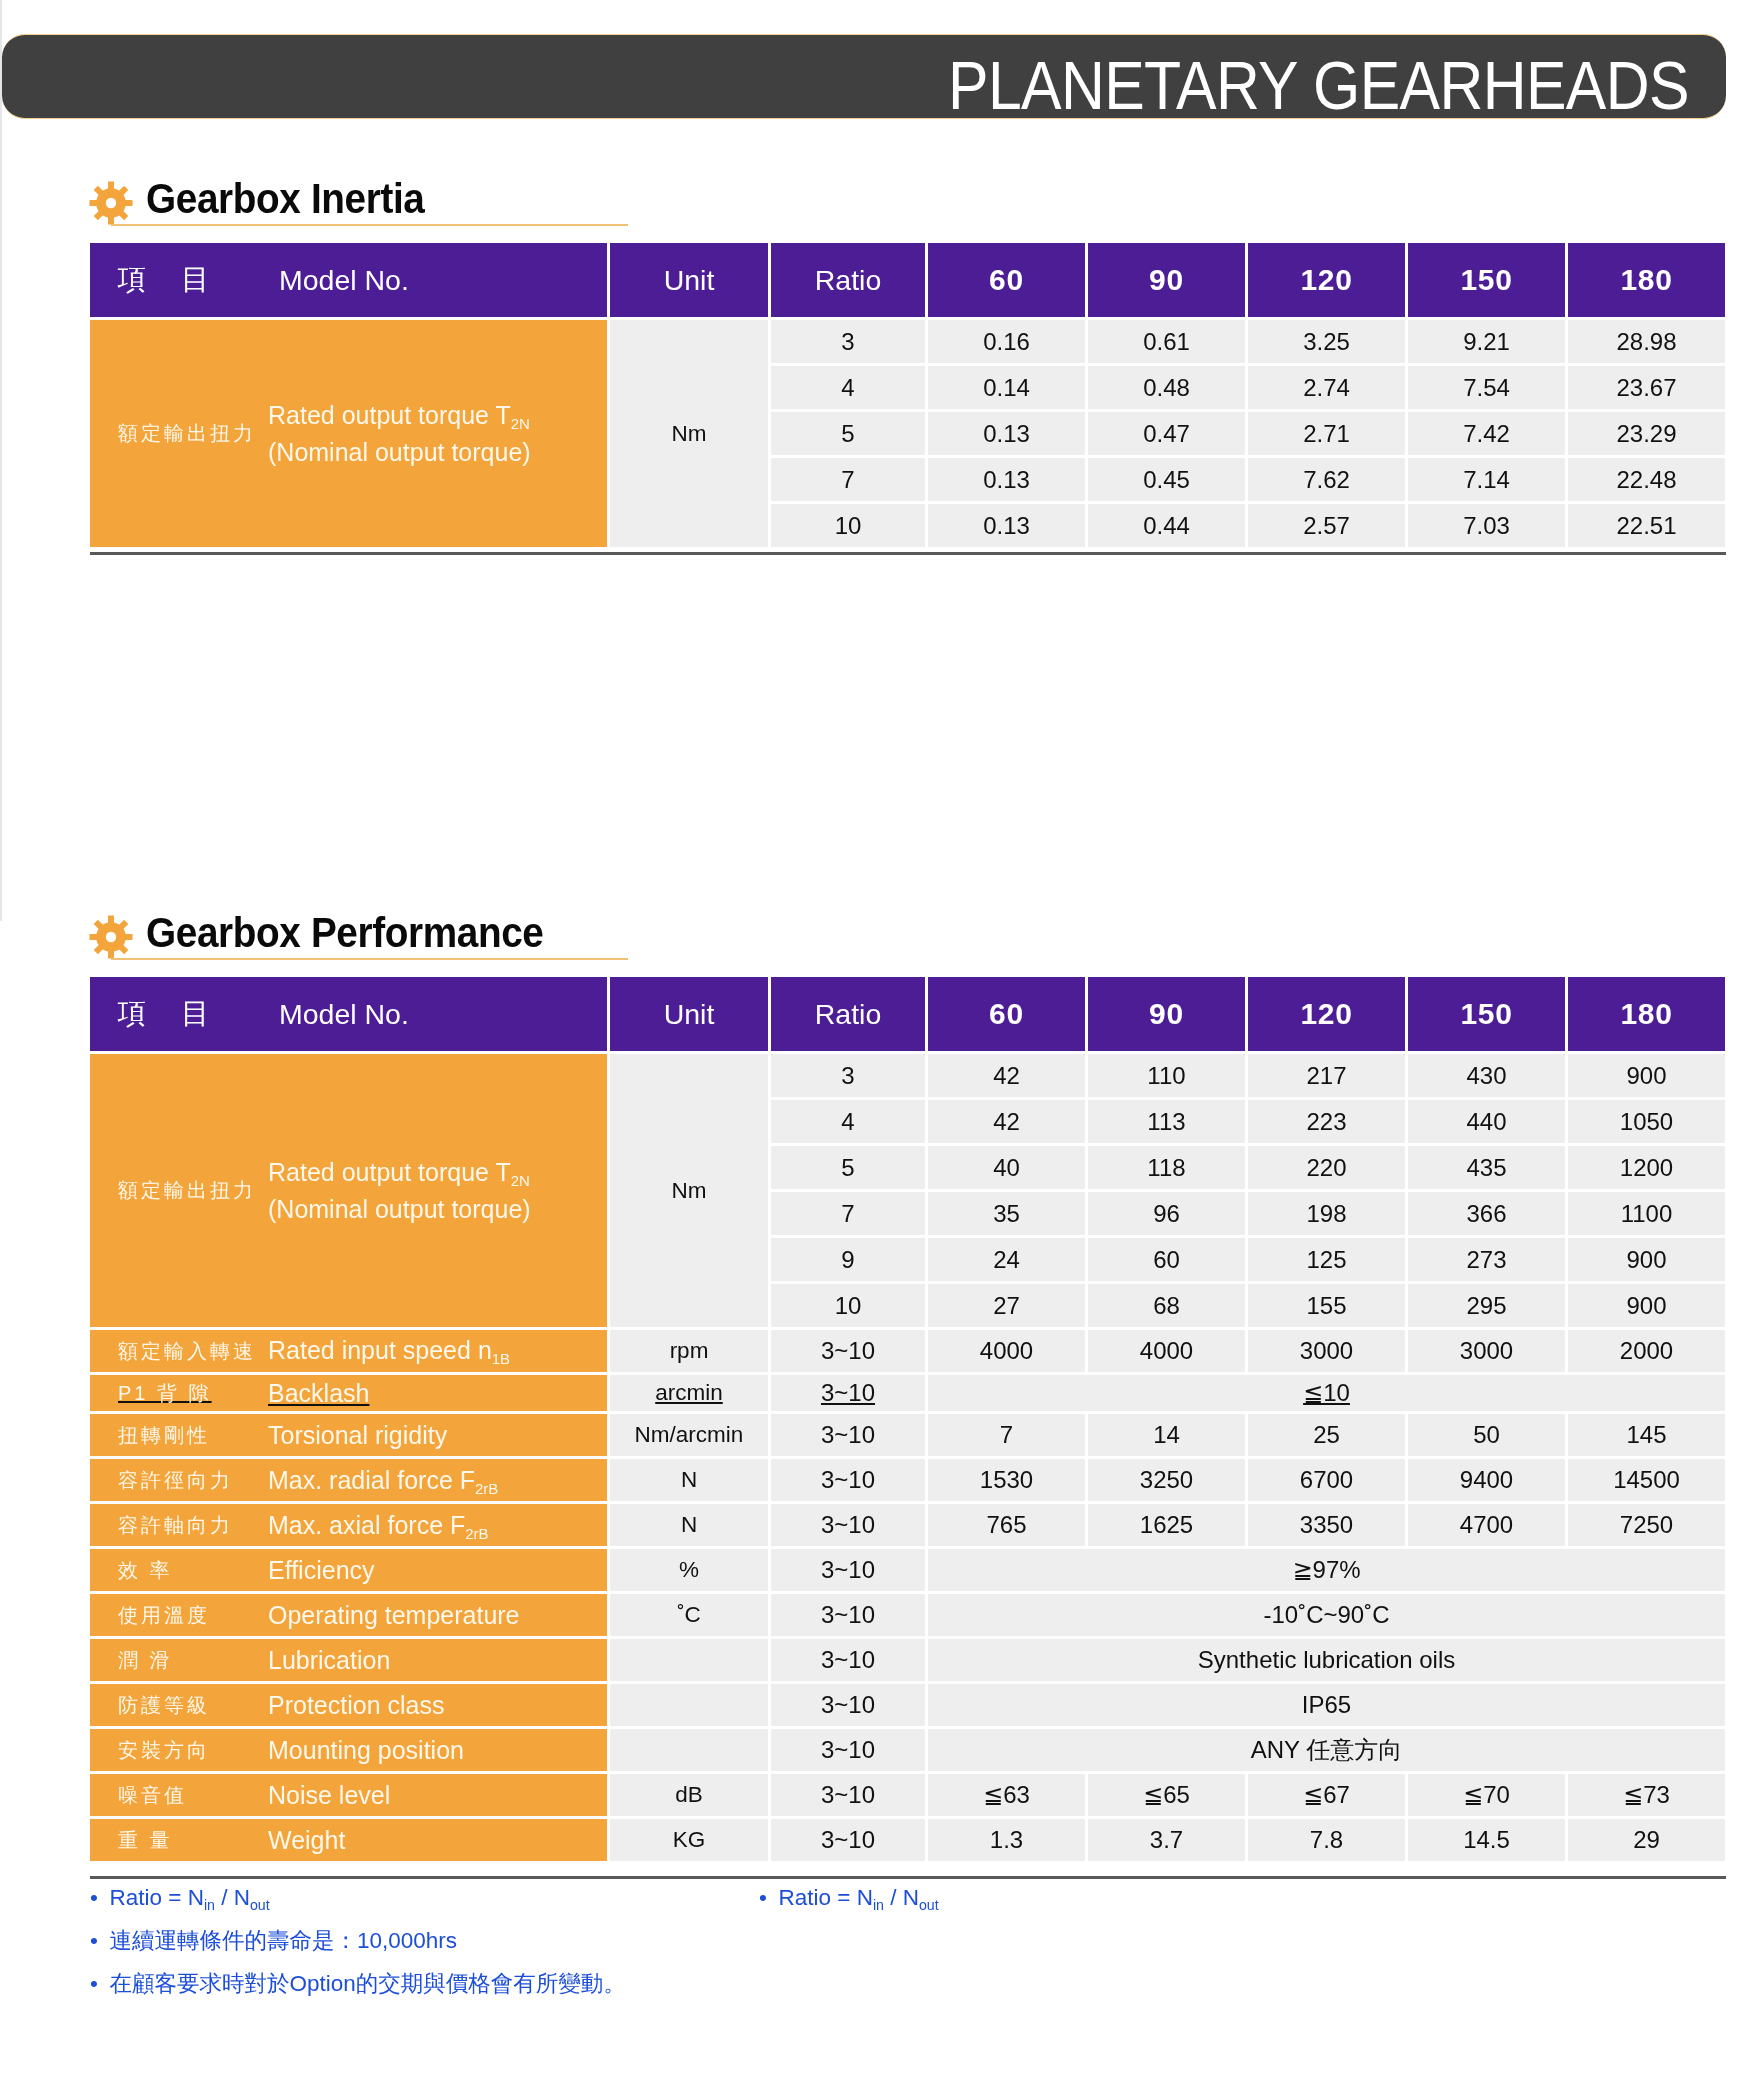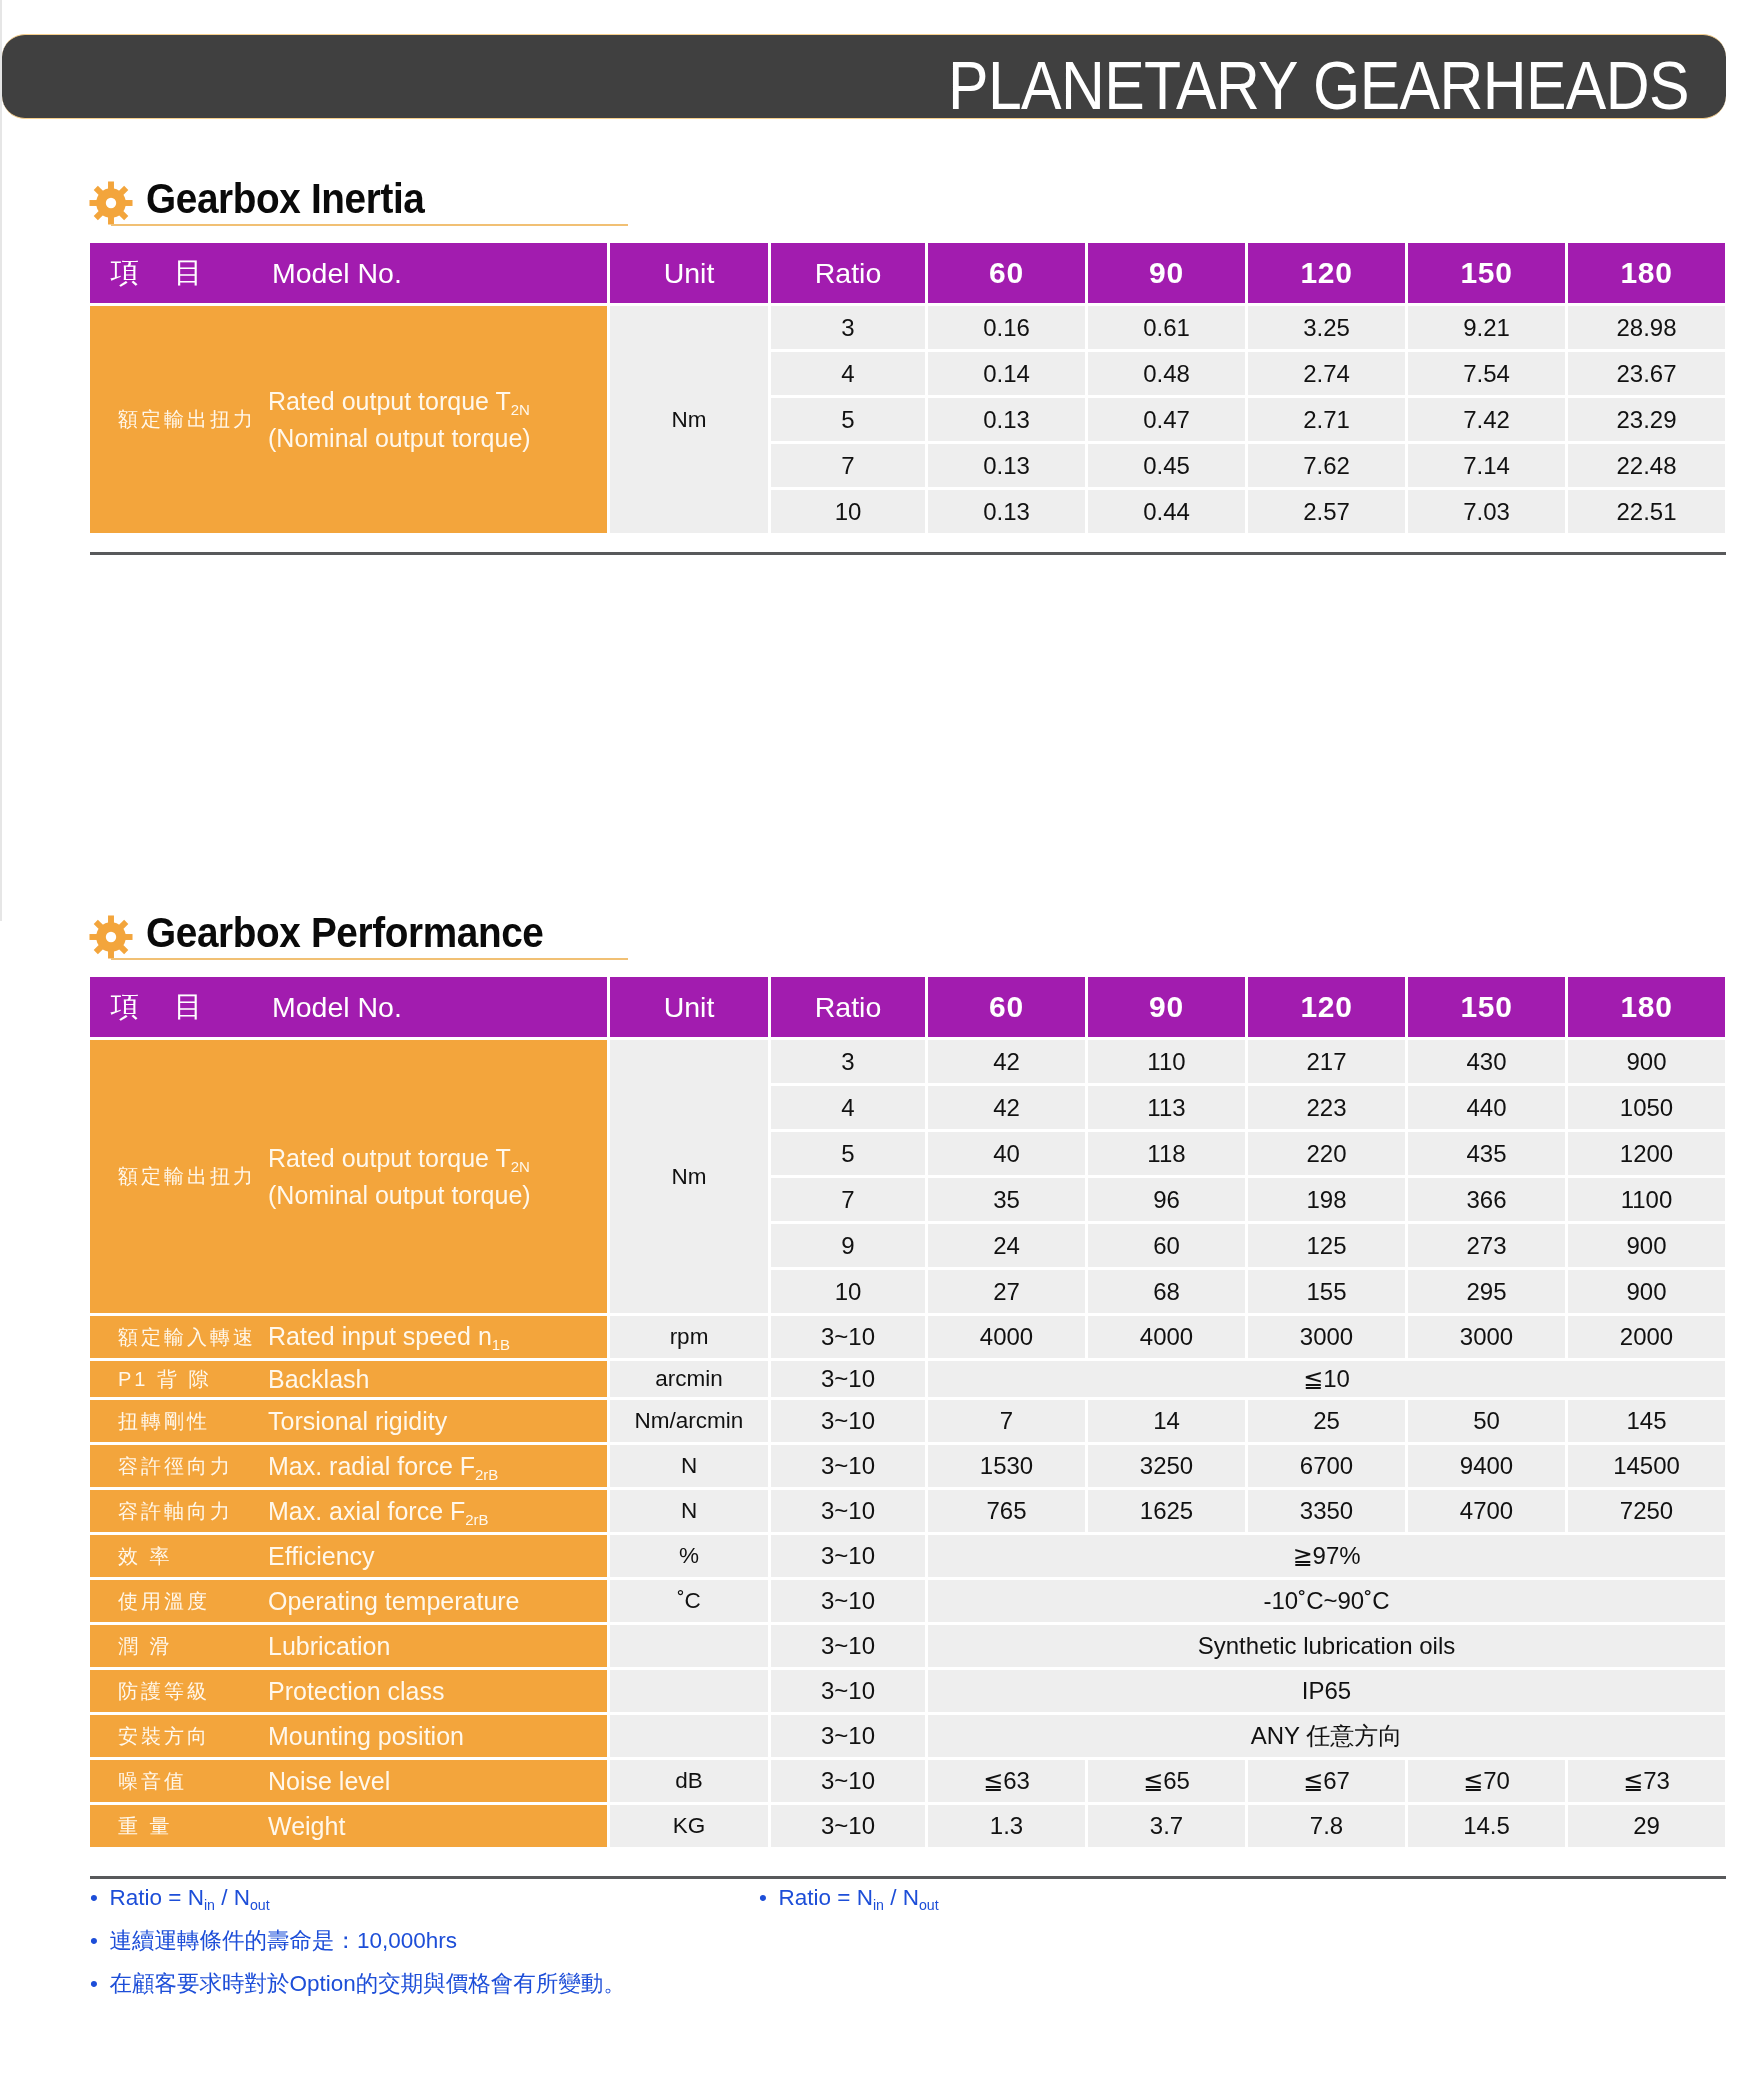--- a/index.html
+++ b/index.html
@@ -33,22 +33,22 @@
   }
   .section-title .underline {
     position:absolute; left:22.5px; top:50px; height:1.5px; background:#f1c074;
   }
 
   table.spec {
     position:absolute; left:90px; border-collapse:separate; border-spacing:3px 3px;
     margin-left:-3px; table-layout:fixed;
   }
   table.spec th {
-    background:#a21caf; color:#fff; font-weight:normal; font-size:28.5px;
-    height:52px; padding:4px; text-align:center;
+    background:#4c1d95; color:#fff; font-weight:normal; font-size:28.5px;
+    height:52px; padding:11px; text-align:center;
   }
   table.spec th.model-col { text-align:left; }
   table.spec th.size { font-weight:bold; font-size:30px; letter-spacing:0.7px; }
   table.spec td {
     background:#eeeeee; text-align:center; font-size:24px; padding:0; color:#111;
   }
   table.spec td.item {
     background:#f3a53c; color:#fff8ec; text-align:left; font-size:25px;
   }
   table.spec td.unit { font-size:22.5px; }
@@ -287,21 +287,21 @@
           </div>
         </td>
         <td class="unit">rpm</td>
         <td>3~10</td>
         <td>4000</td>
         <td>4000</td>
         <td>3000</td>
         <td>3000</td>
         <td>2000</td>
       </tr>
-      <tr style="height: 27px;">
+      <tr style="height: 27px; text-decoration: underline;">
         <td class="item">
           <div class="item-inner">
             <span class="item-zh">P1 背 隙</span>
             <div class="item-en"><span>Backlash</span></div>
           </div>
         </td>
         <td class="unit">arcmin</td>
         <td>3~10</td>
         <td colspan="5">≦10</td>
       </tr>

